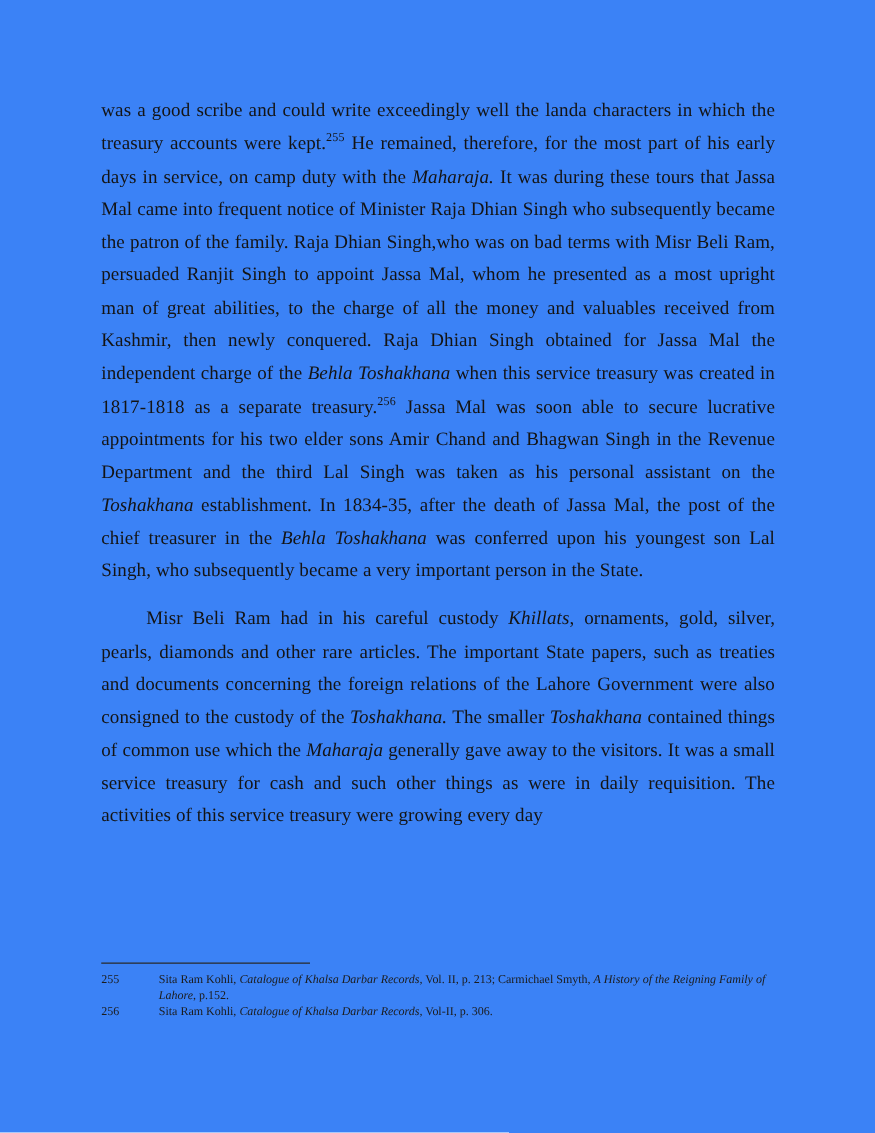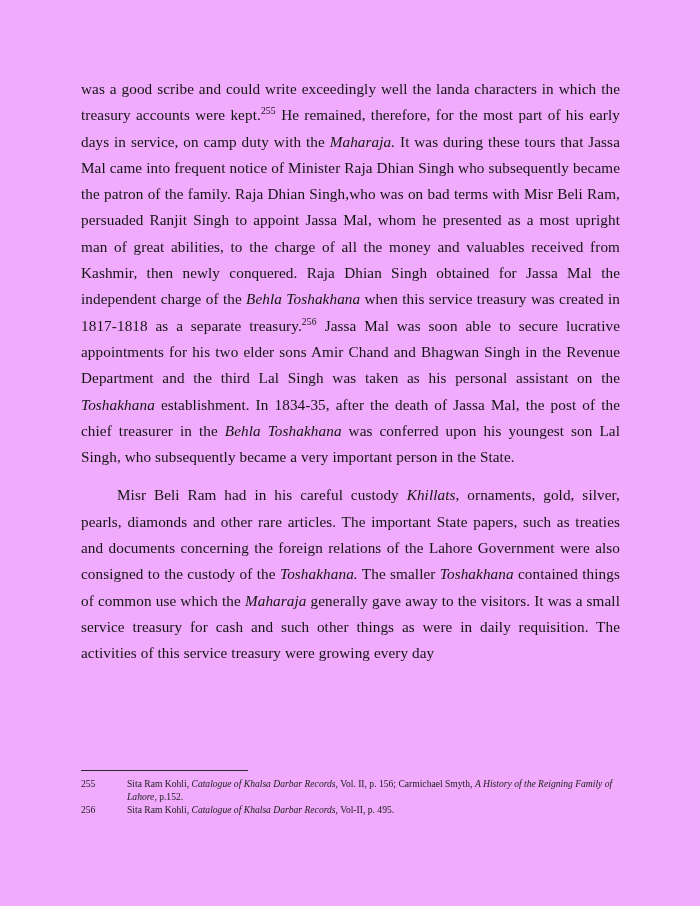--- a/index.html
+++ b/index.html
@@ -10,21 +10,21 @@
   }
   body {
     font-family: "Liberation Serif", "DejaVu Serif", serif;
     color: #1a1a1a;
   }
   .page {
     position: relative;
     width: 700px;
     height: 906px;
     margin: 0 auto;
-    background: #f0abfc;
+    background: #3b82f6;
     overflow: hidden;
     box-sizing: border-box;
   }
   .content {
     position: absolute;
     left: 81px;
     top: 76px;
     width: 539px;
   }
   .para {
@@ -94,22 +94,22 @@
   <div class="content">
     <p class="para"><span>was a good scribe and could write exceedingly well the landa characters in which the treasury accounts were kept.</span><sup class="fnref">255</sup><span> He remained, therefore, for the most part of his early days in service, on camp duty with the </span><span class="it">Maharaja.</span><span> It was during these tours that Jassa Mal came into frequent notice of  Minister Raja Dhian Singh who subsequently became the patron of the family. Raja Dhian Singh,who was on bad terms with  Misr Beli Ram, persuaded Ranjit Singh to appoint Jassa Mal, whom he presented as a most upright man of great abilities, to the charge of all the money and valuables received from  Kashmir, then newly conquered. Raja Dhian Singh obtained for Jassa Mal the independent charge of the </span><span class="it">Behla Toshakhana</span><span> when this service treasury was created in 1817-1818 as a separate treasury.</span><sup class="fnref">256</sup><span> Jassa Mal was soon able to secure lucrative appointments for his two elder sons Amir Chand and Bhagwan Singh in the Revenue Department and the third Lal Singh was taken as his personal assistant on the </span><span class="it">Toshakhana</span><span> establishment. In 1834-35, after the death of Jassa Mal, the post of the chief treasurer in the </span><span class="it">Behla Toshakhana</span><span> was conferred upon his youngest son Lal Singh, who subsequently became a very important person in the State.</span></p>
     <p class="para indent"><span>Misr Beli Ram had in his careful custody </span><span class="it">Khillats</span><span>, ornaments, gold, silver, pearls, diamonds and other rare articles. The important State papers, such as treaties and documents concerning the foreign relations of the Lahore Government were also consigned to the custody of the </span><span class="it">Toshakhana.</span><span> The smaller </span><span class="it">Toshakhana</span><span> contained things of common use which the </span><span class="it">Maharaja</span><span> generally gave away to the visitors. It was a small service treasury for cash and such other things as were in daily requisition. The activities of this service treasury were growing every day</span></p>
   </div>
 
   <div class="footnote-area">
     <div class="fn-rule"></div>
     <ul class="fn-list">
       <li class="fn-item">
         <span class="fn-num">255</span>
-        <span class="fn-text"><span>Sita Ram Kohli, </span><span class="it">Catalogue of Khalsa Darbar Records,</span><span> Vol. II, p. 156; Carmichael Smyth, </span><span class="it">A History of the Reigning Family of Lahore</span><span>, p.152.</span></span>
+        <span class="fn-text"><span>Sita Ram Kohli, </span><span class="it">Catalogue of Khalsa Darbar Records,</span><span> Vol. II, p. 213; Carmichael Smyth, </span><span class="it">A History of the Reigning Family of Lahore</span><span>, p.152.</span></span>
       </li>
       <li class="fn-item">
         <span class="fn-num">256</span>
-        <span class="fn-text"><span>Sita Ram Kohli, </span><span class="it">Catalogue of Khalsa Darbar Records,</span><span> Vol-II, p. 495.</span></span>
+        <span class="fn-text"><span>Sita Ram Kohli, </span><span class="it">Catalogue of Khalsa Darbar Records,</span><span> Vol-II, p. 306.</span></span>
       </li>
     </ul>
   </div>
 
 </div>
 
 </body></html>

